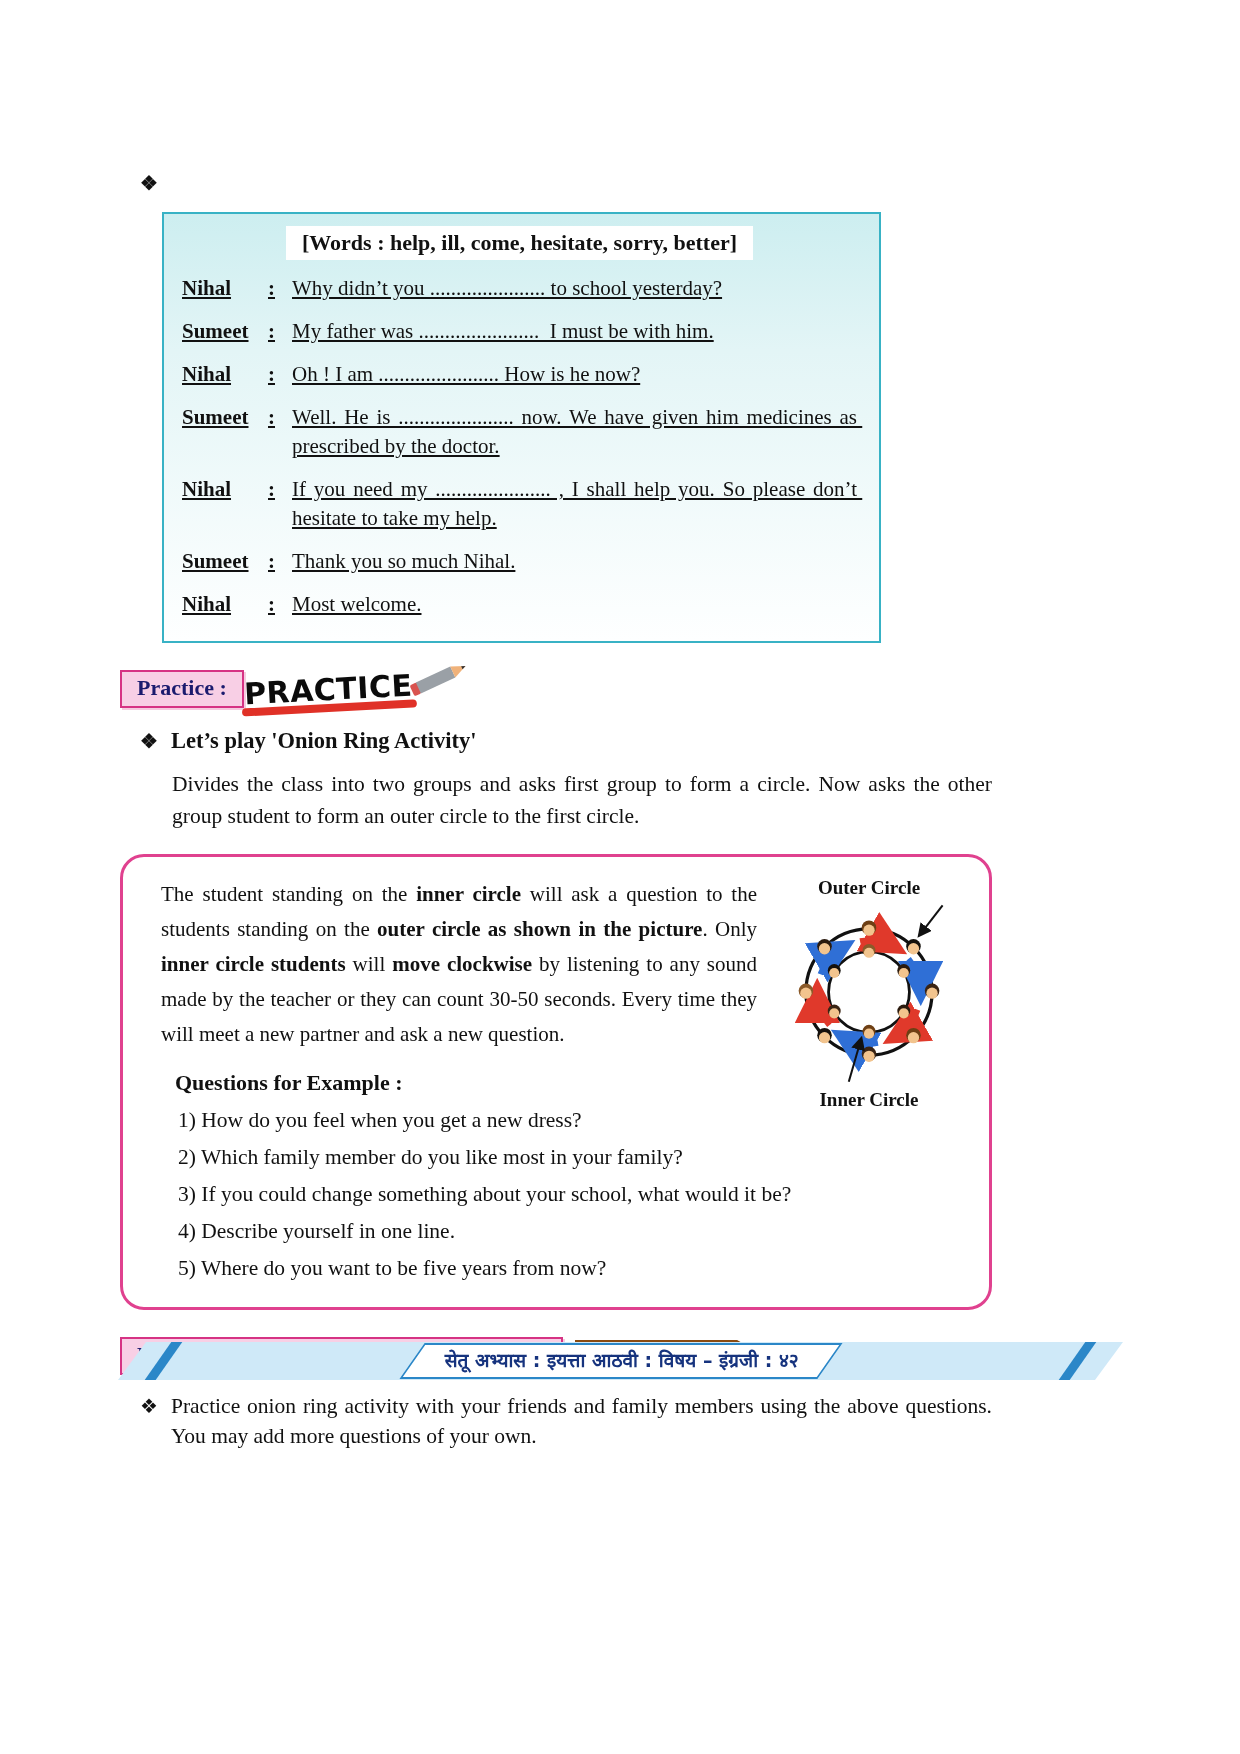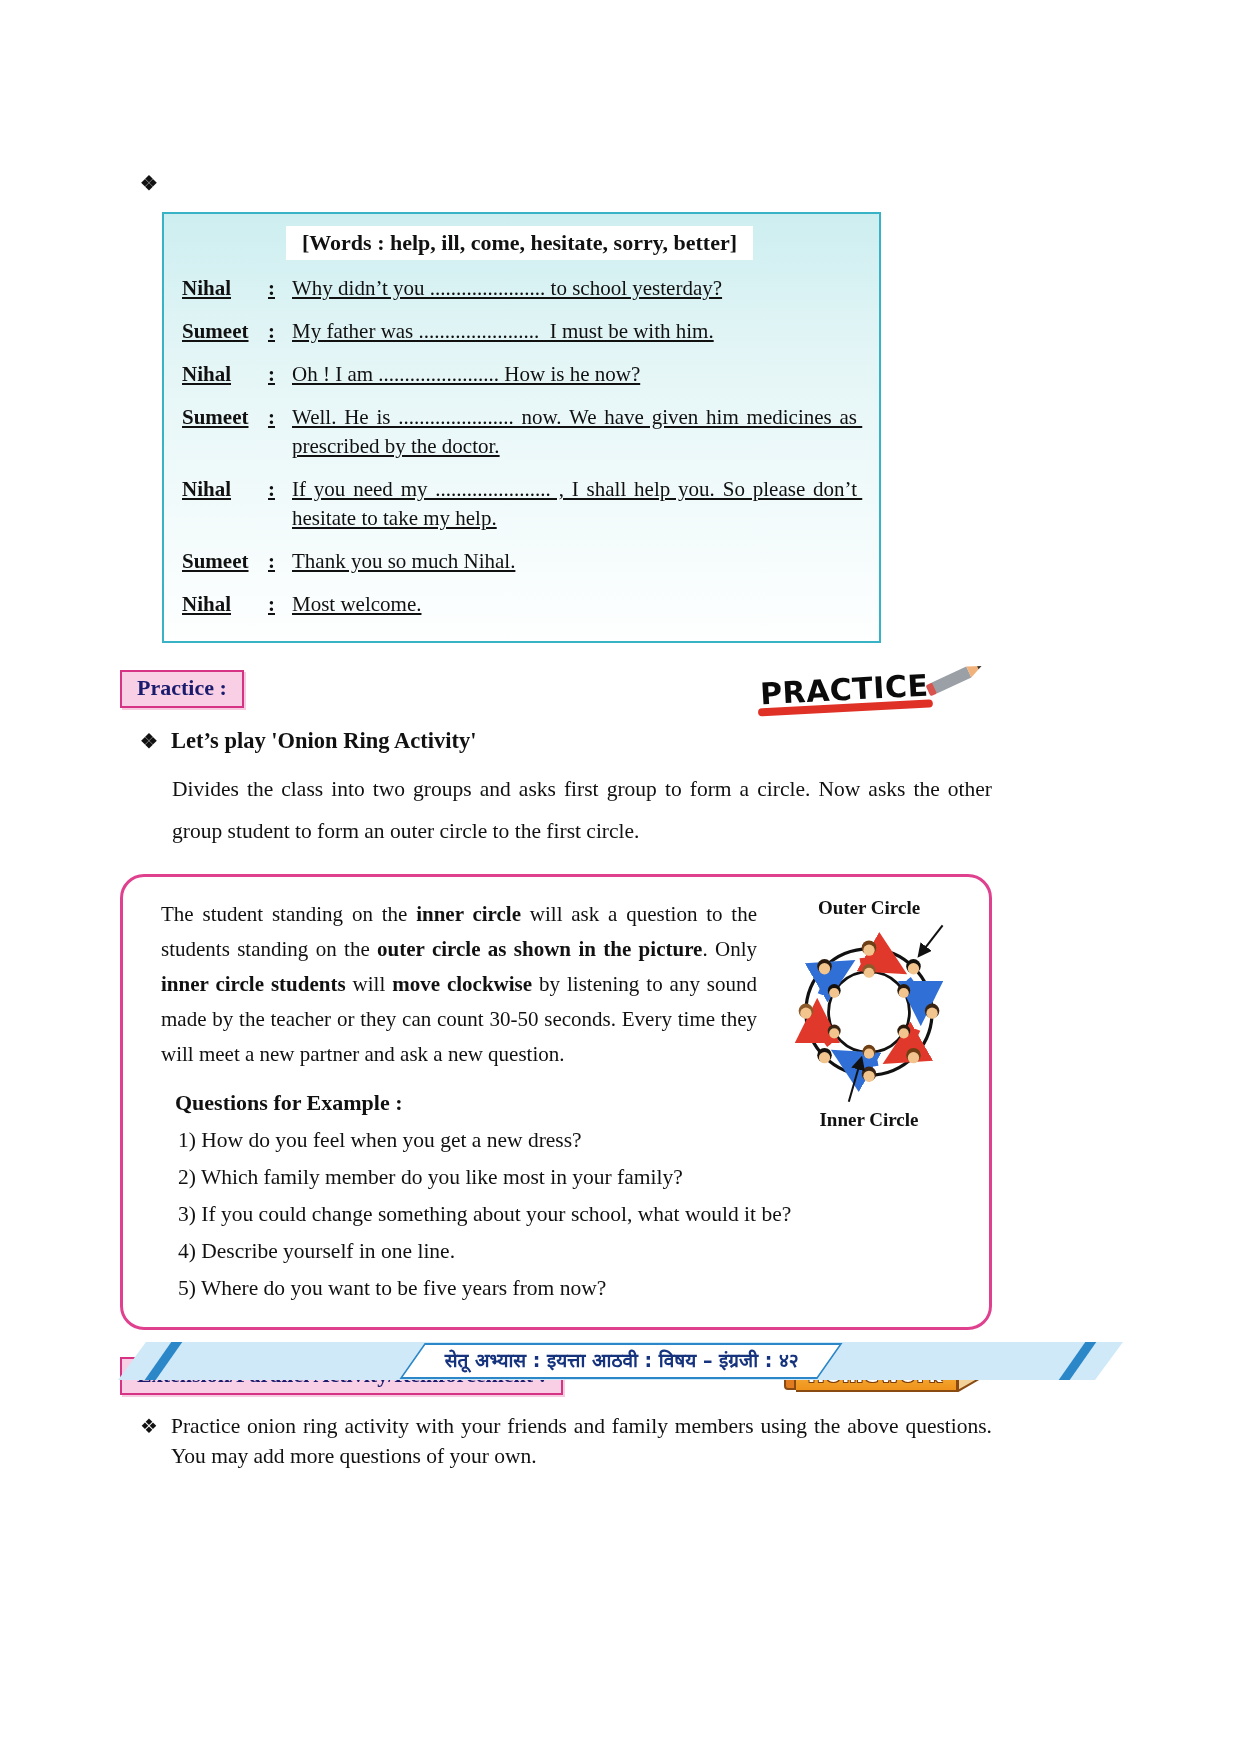--- a/index.html
+++ b/index.html
@@ -22,36 +22,36 @@
     background:linear-gradient(180deg,#cdeef0 0%, #e3f5f6 32%, #feffff 100%);
     padding:12px 22px 22px 18px;
   }
   .words-header { width:max-content; margin:0 auto 4px; background:#fff; padding:4px 16px; font-weight:bold; font-size:22px; }
   .conv-row { display:grid; grid-template-columns:86px 18px 1fr; margin-top:14px; font-size:21px; line-height:29px;text-decoration:underline; }
   .conv-speaker { font-weight:bold; }
   .conv-colon { font-weight:bold; }
   .conv-text { padding-left:6px; text-align:justify; white-space:pre-wrap; }
 
   
-  .label-row { margin-top:27px; display:flex; justify-content:space-between; align-items:center; }
+  .label-row { margin-top:27px; display:flex; justify-content:flex-start; align-items:center; }
   .pink-label {
     border:2.5px solid #d63384; background:#f8cfe5; padding:3px 15px 5px;
     font-weight:bold; font-size:22px; color:#1b1b6e;
     box-shadow:2px 2px 0 rgba(214,51,132,0.25);
   }
 
   
   .practice-logo { position:relative; margin-right:64px; transform:rotate(-3deg); }
   .practice-logo-text { font-family:"DejaVu Sans", sans-serif; font-weight:bold; font-size:30px; color:#0b0b0b; letter-spacing:0.5px; }
   .practice-underline { position:absolute; left:-3px; bottom:-5px; width:104%; height:8px; background:#e03127; border-radius:5px; }
   .pencil-icon { position:absolute; right:-62px; top:-8px; }
 
   
   .activity-title { margin-top:18px; }
-  .desc { margin-top:12px; padding-left:52px; font-size:21.5px; line-height:42px; text-align:justify; }
+  .desc { margin-top:12px; padding-left:52px; font-size:21.5px; line-height:32px; text-align:justify; }
 
   
   .activity-box {
     margin-top:22px; border:3.5px solid #e0418f; border-radius:24px;
     padding:20px 24px 26px 38px; overflow:hidden;
   }
   .float-illustration { float:right; width:192px; text-align:center; margin:0 0 4px 16px; }
   .circle-label { font-weight:bold; font-size:19px; }
   .activity-para { font-size:21px; line-height:35px; text-align:justify; }
   .activity-para .b { font-weight:bold; }

